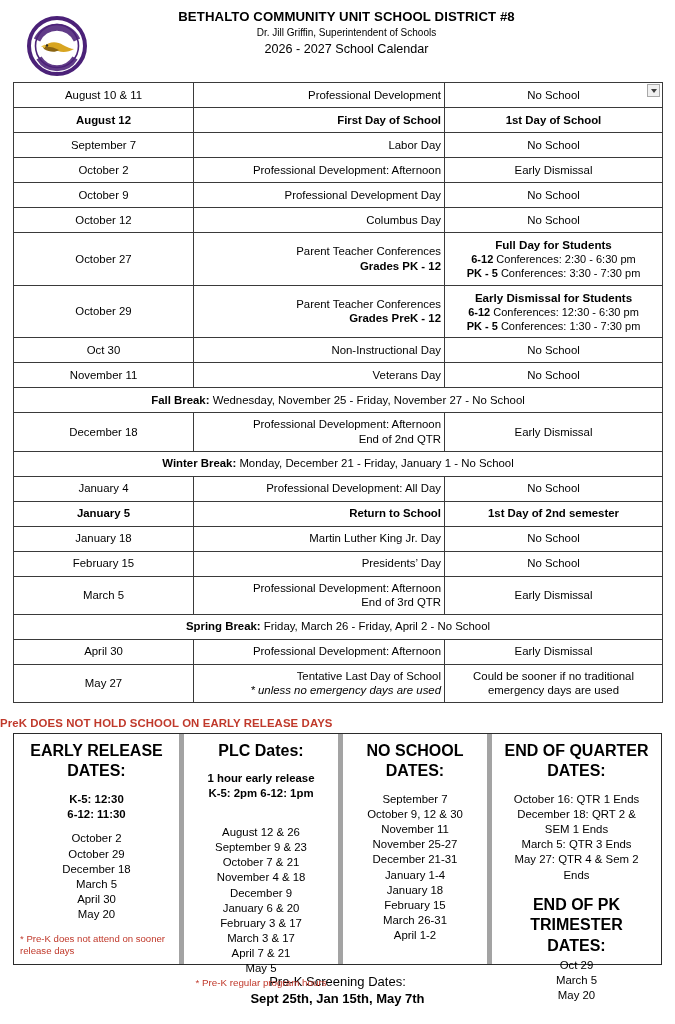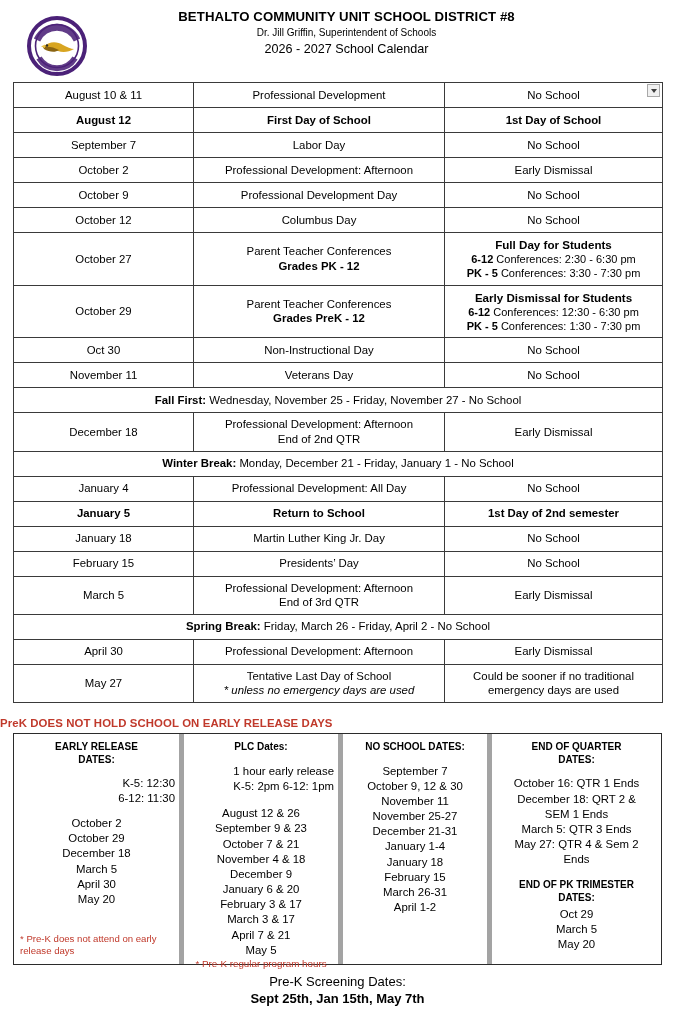--- a/index.html
+++ b/index.html
@@ -67,21 +67,21 @@
     font-size: 11.4px;
     line-height: 1.28;
     padding: 4px 3px;
     height: 16px;
   }
   col.c1 { width: 180px; }
   col.c2 { width: 251px; }
   col.c3 { width: 218px; }
 
   td.b, .b { font-weight: bold; }
-  .line2 { display: block; }
+  .line2 { display: block; text-align: right; }
   .ital { font-style: italic; }
   .span-row {
     font-size: 11.6px;
     padding: 5px 3px;
   }
 
   
   .conf-line { display: block; font-size: 11px; line-height: 1.3; }
   .conf-head { display: block; font-weight: bold; font-size: 11.6px; line-height: 1.3; }
 
@@ -134,39 +134,38 @@
     flex-direction: column;
   }
   .box + .box { border-left: 5px solid #a3a3a3; }
   .box1 { width: 165px; }
   .box2 { width: 159px; }
   .box3 { width: 149px; }
   .box4 { flex: 1; }
 
   .box-title {
     font-weight: bold;
-    font-size: 10px;
+    font-size: 16px;
     line-height: 1.28;
     white-space: pre-line;
   }
   .box-sub {
-    font-weight: normal;
+    font-weight: bold;
     font-size: 11.4px;
     line-height: 1.3;
     white-space: pre-line;
     margin-top: 10px;
-    text-align: right;
   }
   .box-list {
     font-size: 11.4px;
     line-height: 1.33;
     white-space: pre-line;
     margin-top: 10px;
   }
-  .box-list.tight { margin-top: 13px; }
+  .box-list.tight { margin-top: 24px; }
   .box-note {
     color: #c0392b;
     font-size: 9.6px;
     line-height: 1.3;
     text-align: left;
     white-space: pre-line;
     margin-top: auto;
     padding: 0 2px 2px 2px;
   }
   .box-note.center {
@@ -290,21 +289,21 @@
           <td style="white-space: pre-line;">No School</td>
         </tr>
         <tr>
           <td>November 11</td>
           <td>
             <span class="line2">Veterans Day</span>
           </td>
           <td style="white-space: pre-line;">No School</td>
         </tr>
         <tr>
-          <td colspan="3" class="span-row"><span class="b">Fall First:</span> Wednesday, November 25 - Friday, November 27 - No School</td>
+          <td colspan="3" class="span-row"><span class="b">Fall Break:</span> Wednesday, November 25 - Friday, November 27 - No School</td>
         </tr>
         <tr>
           <td>December 18</td>
           <td>
             <span class="line2">Professional Development: Afternoon</span>
             <span class="line2">End of 2nd QTR</span>
           </td>
           <td style="white-space: pre-line;">Early Dismissal</td>
         </tr>
         <tr>
@@ -376,21 +375,21 @@
     <div class="box-title">EARLY RELEASE
 DATES:</div>
     <div class="box-sub">K-5: 12:30
 6-12: 11:30</div>
     <div class="box-list">October 2
 October 29
 December 18
 March 5
 April 30
 May 20</div>
-    <div class="box-note">* Pre-K does not attend on early release days</div>
+    <div class="box-note">* Pre-K does not attend on sooner release days</div>
   </div>
   <div class="box box2">
     <div class="box-title">PLC Dates:</div>
     <div class="box-sub">1 hour early release
 K-5: 2pm 6-12: 1pm</div>
     <div class="box-list tight">August 12 &amp; 26
 September 9 &amp; 23
 October 7 &amp; 21
 November 4 &amp; 18
 December 9

